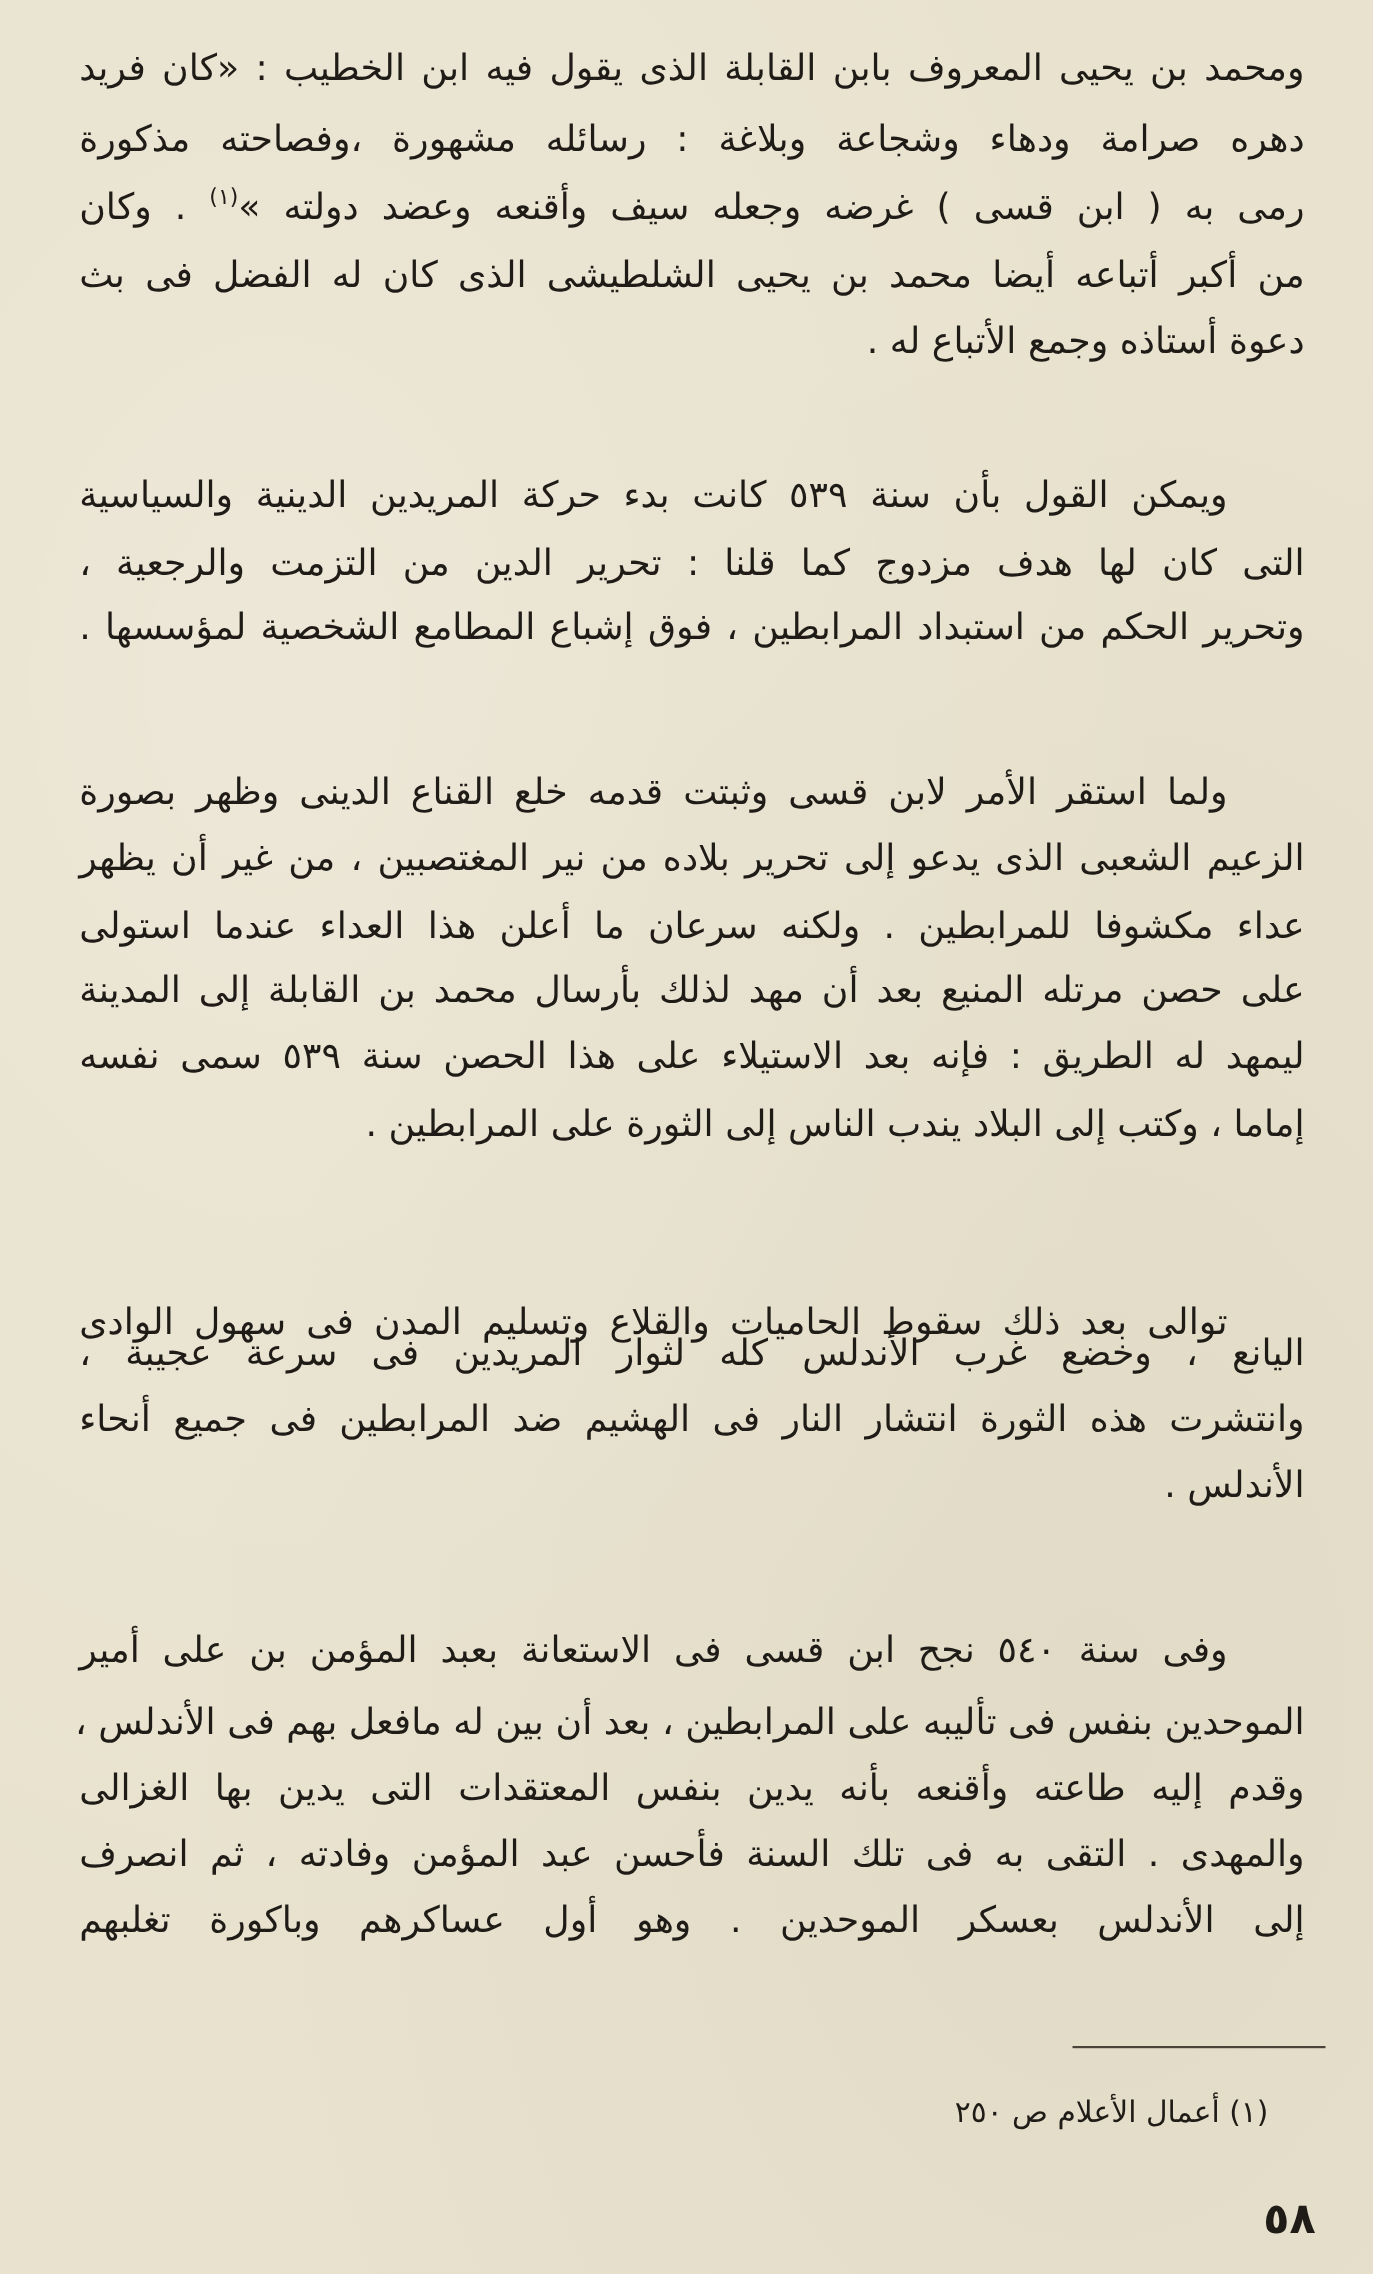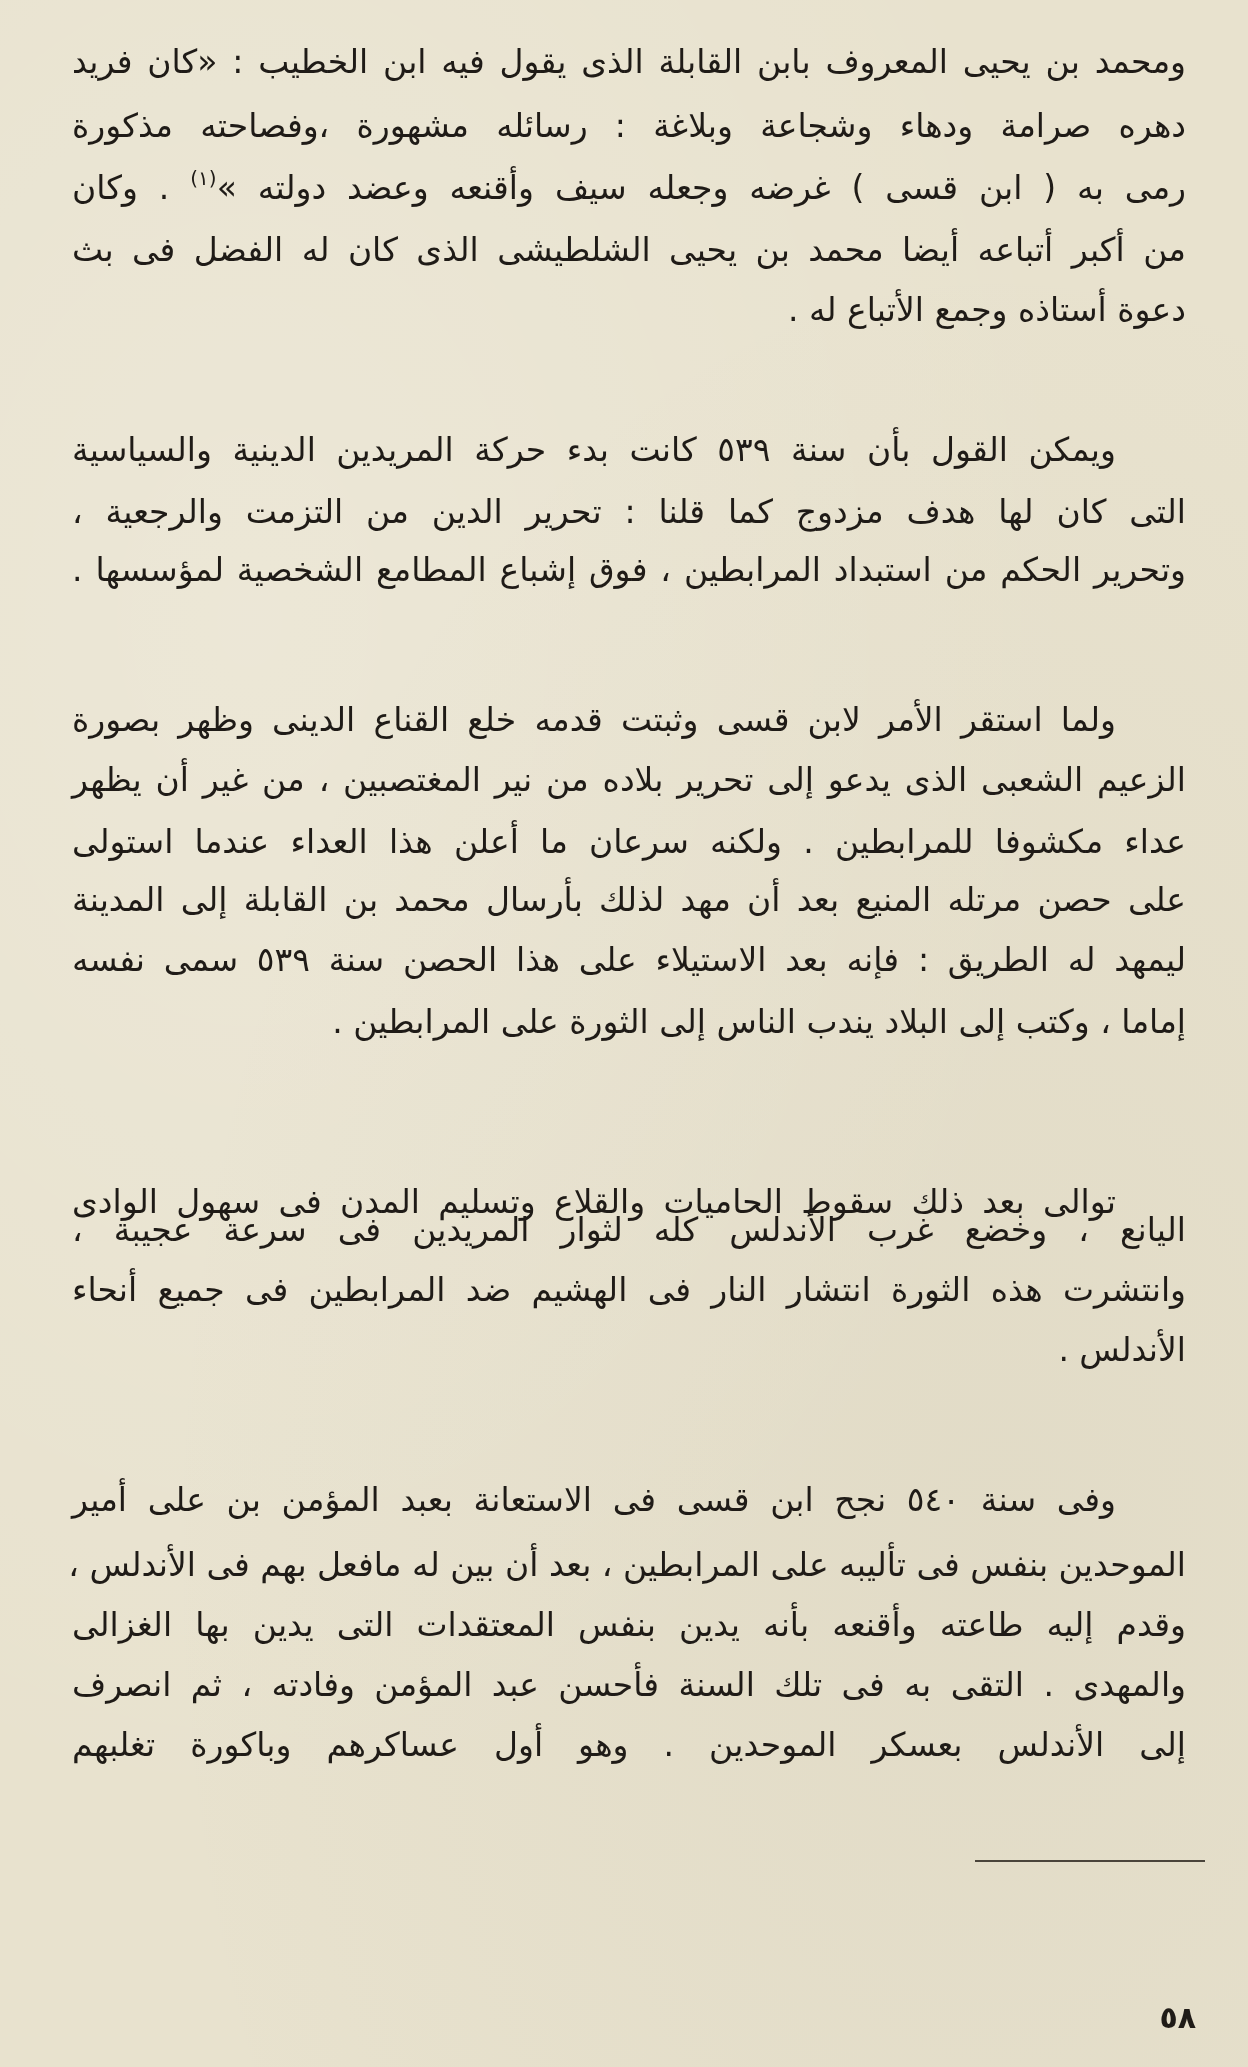--- a/index.html
+++ b/index.html
@@ -70,21 +70,21 @@
       font-size: 27px;
       direction: rtl;
       white-space: nowrap;
     }
     .page-number {
       position: absolute;
       top: 1995px;
       right: 52px;
       height: 46px;
       line-height: 46px;
-      font-size: 30px;
+      font-size: 39px;
       font-weight: bold;
       direction: rtl;
     }
   </style>
 </head>
 <body>
 
 <div class="page">
 
   <div class="body-text" style="top:0;height:1800px;">
@@ -124,16 +124,20 @@
       <div class="line" style="top:1535px;">الموحدين بنفس فى تأليبه على المرابطين ، بعد أن بين له مافعل بهم فى الأندلس ،</div>
       <div class="line" style="top:1595px;">وقدم إليه طاعته وأقنعه بأنه يدين بنفس المعتقدات التى يدين بها الغزالى</div>
       <div class="line" style="top:1655px;">والمهدى . التقى به فى تلك السنة فأحسن عبد المؤمن وفادته ، ثم انصرف</div>
       <div class="line" style="top:1715px;">إلى الأندلس بعسكر الموحدين . وهو أول عساكرهم وباكورة تغلبهم</div>
     </div>
 
   </div>
 
   <div class="fn-rule"></div>
 
+  <div class="footnote">
+    <span>(١)</span>
+    <span>أعمال الأعلام ص ٢٥٠</span>
+  </div>
 
   <div class="page-number">٥٨</div>
 
 </div>
 
 </body></html>

